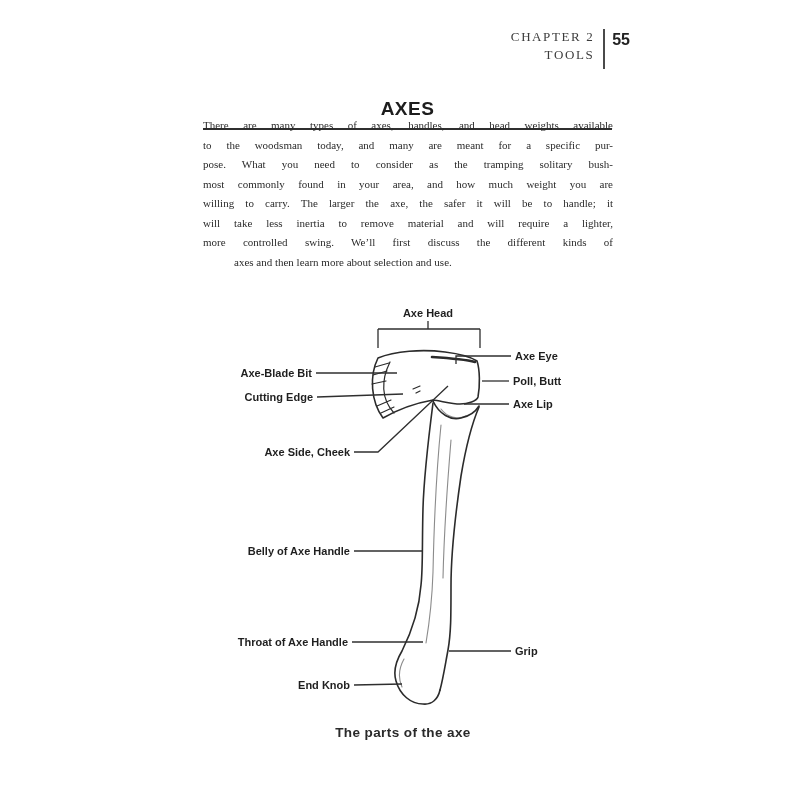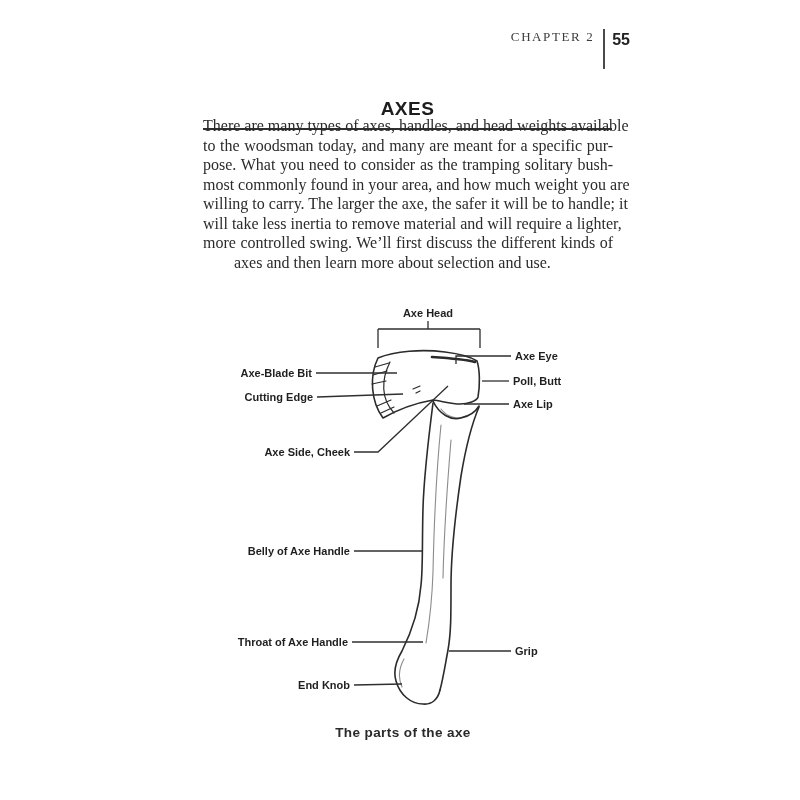--- a/index.html
+++ b/index.html
@@ -38,21 +38,21 @@
     border-bottom:2px solid #2f2f2f; padding-bottom:8px;
     font-family:"Liberation Sans", sans-serif;
     font-weight:700; font-size:19px; letter-spacing:0.5px;
     color:#1d1d1d;
     text-align:center;
   }
 
   
   .bodycopy{
     position:absolute; left:203px; top:116px; width:410px;
-    font-size:16px; line-height:19.5px; color:#2b2b2b;
+    font-size:11px; line-height:19.5px; color:#2b2b2b;
   }
   .bodyline{
     white-space:nowrap;
     text-align:justify; text-align-last:justify;
   }
   .bodyline.last{ text-align-last:left;margin-left:31px; }
 
   
   .diagram{
     position:absolute; left:200px; top:300px;
@@ -73,20 +73,21 @@
   .thick{ stroke-width:2.6; }
 </style>
 </head>
 <body>
 
 <div id="page">
 
   <div class="runhead">
     <div class="runhead-text">
       <div>CHAPTER 2</div>
+      <div>TOOLS</div>
     </div>
     <div class="runhead-rule"></div>
     <div class="runhead-num">55</div>
   </div>
 
   <div class="heading">AXES</div>
 
   <div class="bodycopy">
     <div class="bodyline">There are many types of axes, handles, and head weights available</div>
     <div class="bodyline">to the woodsman today, and many are meant for a specific pur-</div>

